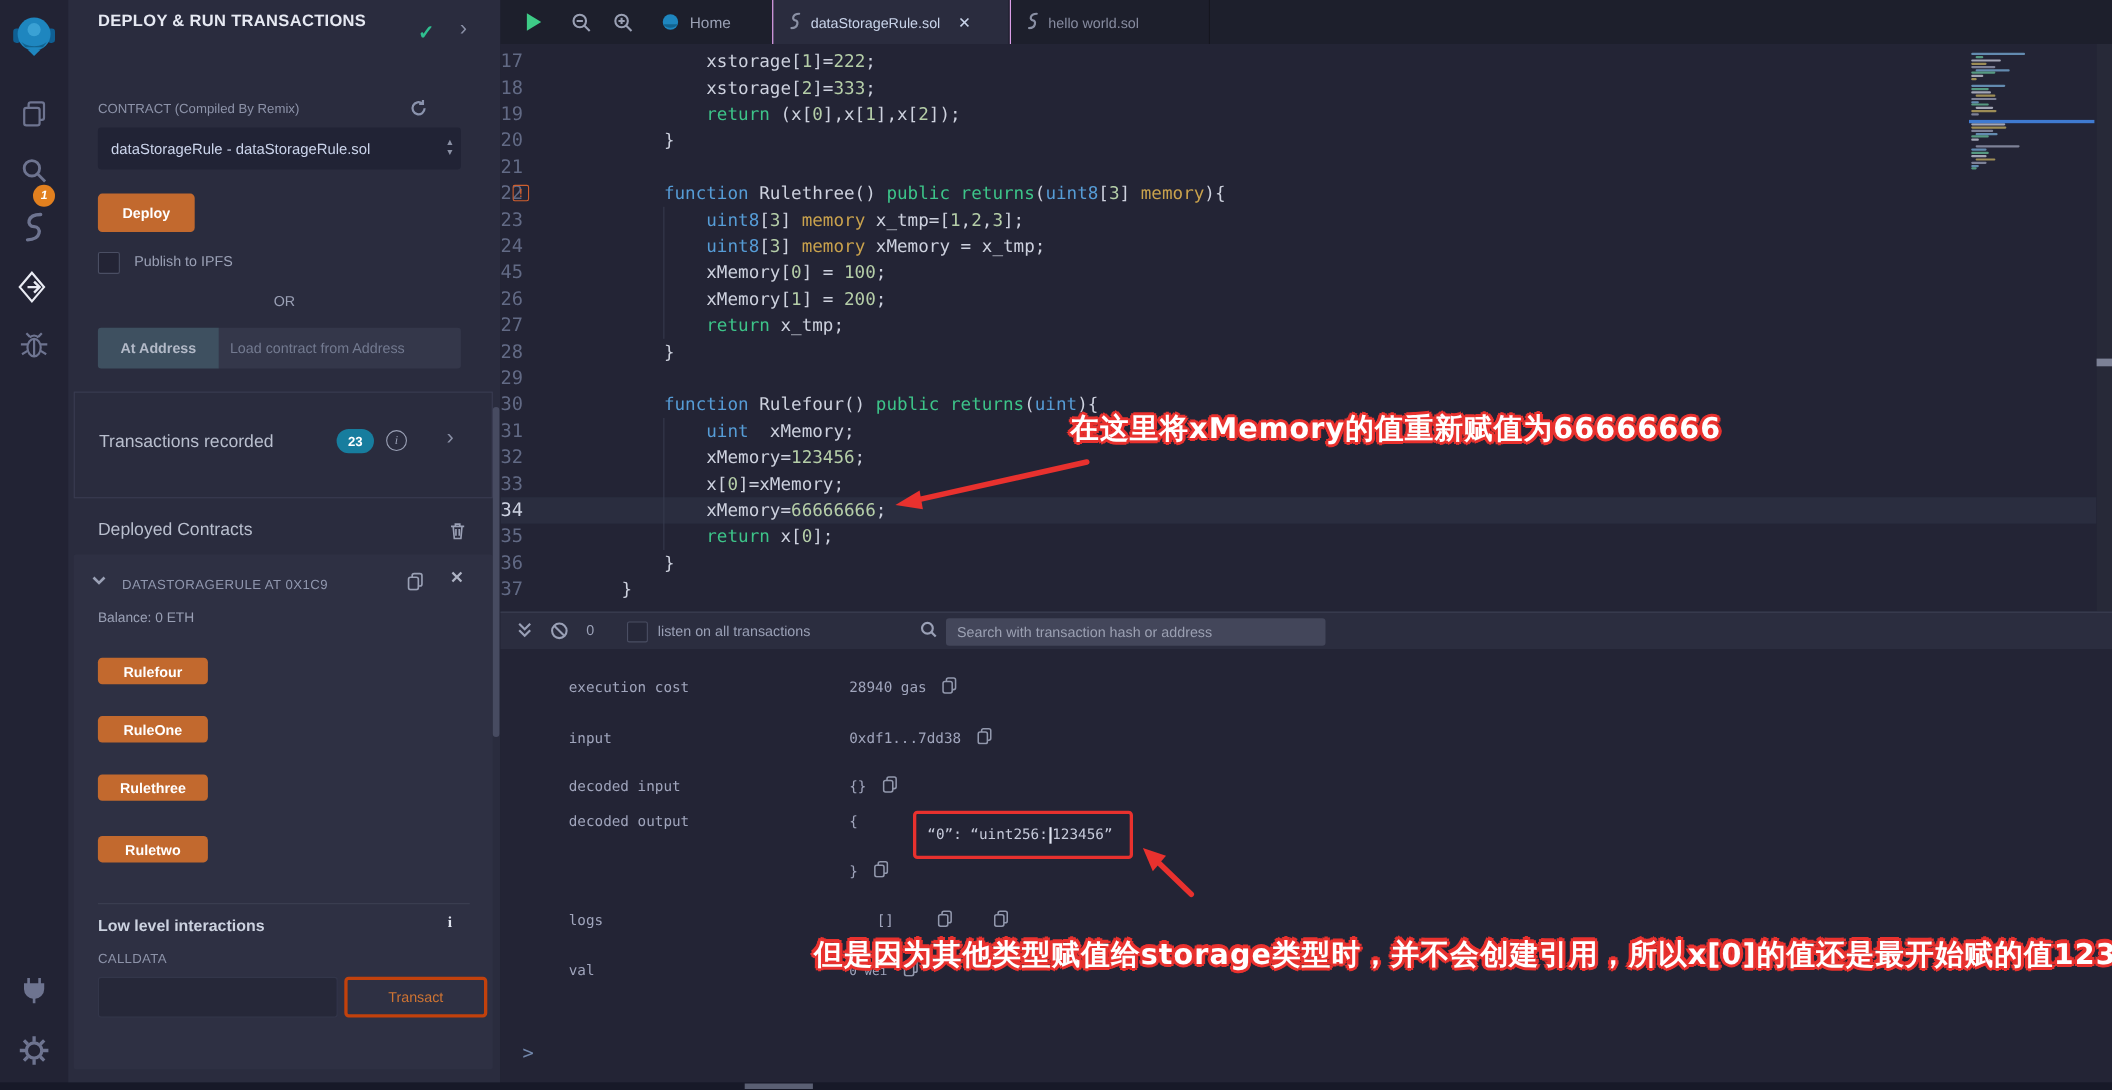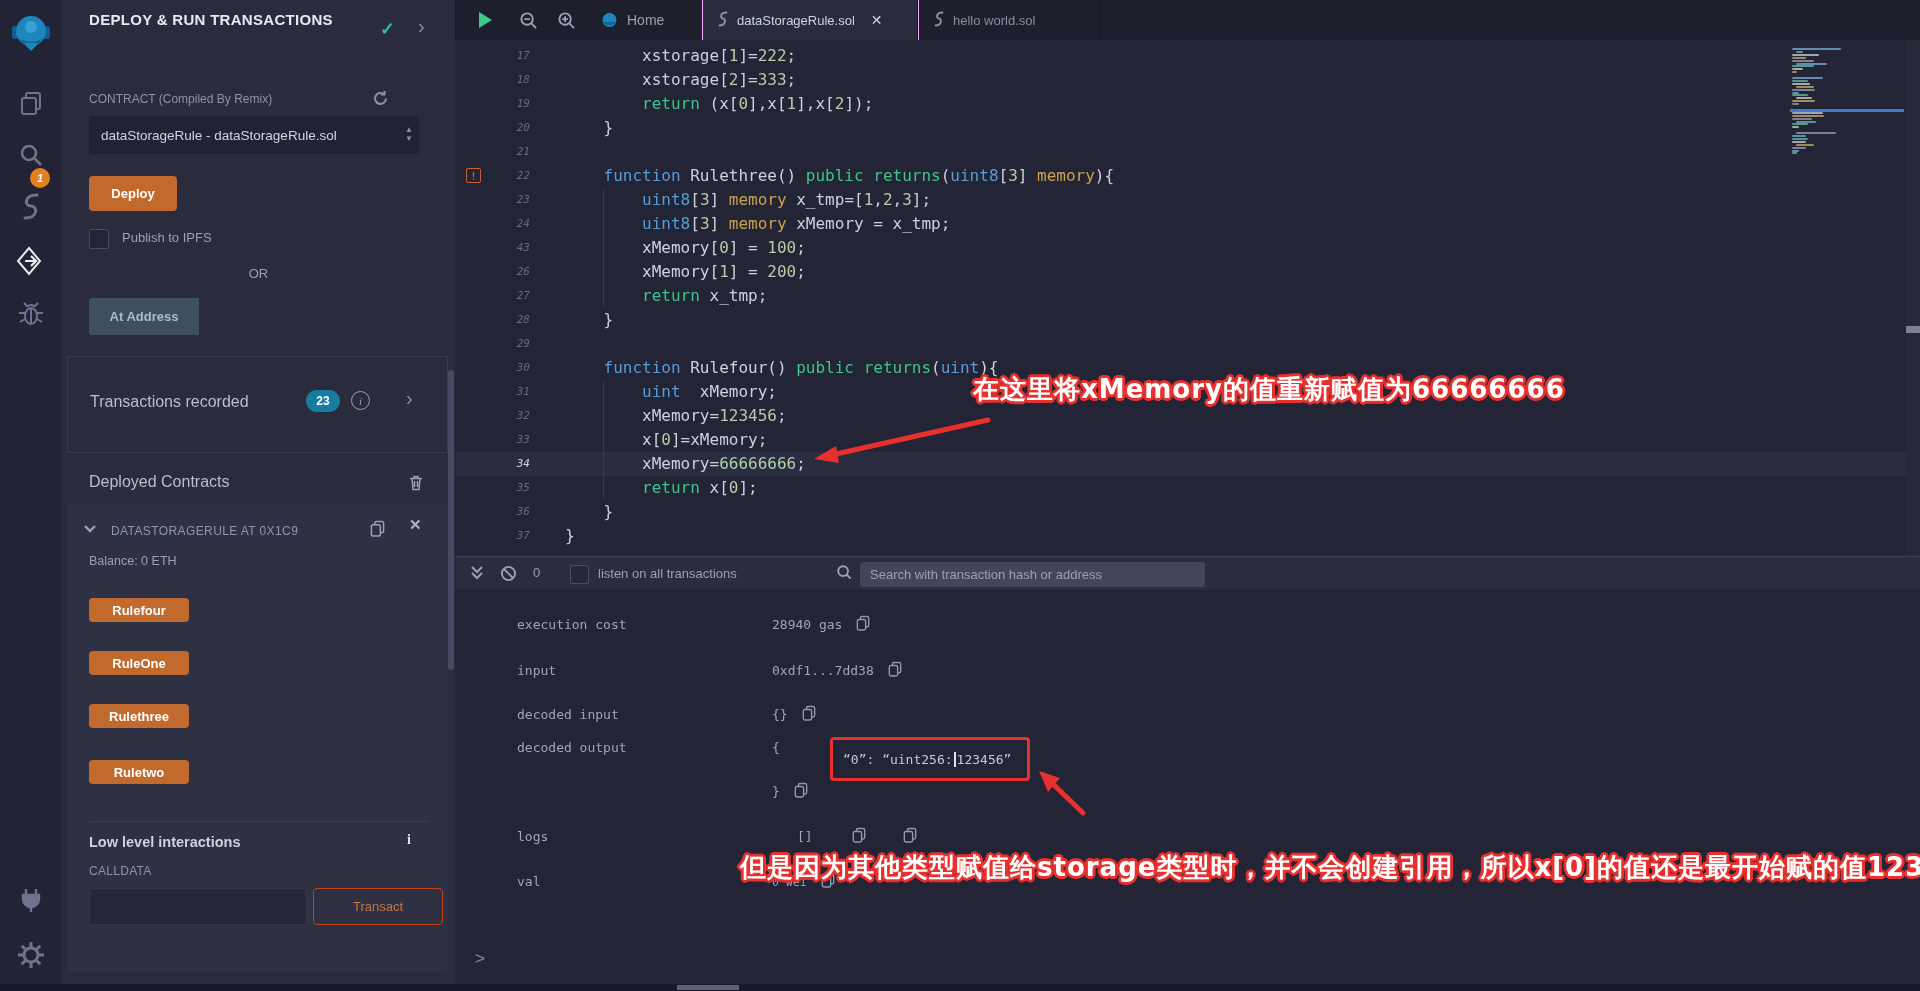--- a/index.html
+++ b/index.html
@@ -53,39 +53,39 @@
   .card-x{position:absolute;left:342px;top:12px;color:#aeb3c4;font-size:15px;font-weight:bold;}
   .card-balance{position:absolute;left:22px;top:50px;font-size:12.5px;color:#9aa0b5;}
   .fnbtn{position:absolute;left:22px;width:100px;height:24px;}
   .card-div{position:absolute;left:22px;top:317px;width:338px;border-top:1px solid #3c4053;}
   .lowlvl{position:absolute;left:22px;top:330px;font-size:14.5px;font-weight:bold;color:#ccd2e0;}
   .lowlvl-i{position:absolute;left:340px;top:328px;font-size:14px;font-weight:bold;color:#dfe3ee;font-family:"Liberation Serif",serif;}
   .calldata{position:absolute;left:22px;top:360px;font-size:12px;color:#8d93a9;letter-spacing:.3px;}
   .ll-input{position:absolute;left:22px;top:384px;width:218px;height:37px;background:#262839;border:1px solid #33364a;
       border-radius:3px;box-sizing:border-box;}
   .transact{position:absolute;left:246px;top:384px;width:130px;height:37px;background:transparent;color:#cf7433;
-      border:1px solid #c2410c;border-radius:4px;font-size:13px;font-family:"Liberation Sans",sans-serif;}
+      border:3px solid #c2410c;border-radius:4px;font-size:13px;font-family:"Liberation Sans",sans-serif;}
   .p-scroll{position:absolute;left:386px;top:370px;width:6px;height:300px;background:#474b61;border-radius:3px;}
 
   
   .tabbar{position:absolute;left:455px;top:0;width:1465px;height:40px;background:#1d1f2c;}
   .tb-ic{position:absolute;top:0;height:40px;display:flex;align-items:center;color:#9aa0b4;}
   .tab{position:absolute;top:0;height:40px;display:flex;align-items:center;font-size:13px;
       border-right:1px solid #15161f;border-left:1px solid #f0abfc;box-sizing:border-box;}
   .tab .sol-ic{margin:0 8px 0 14px;color:#8a90a4;}
   .tab-active{background:#2a2c3e;color:#c9d4ea;}
   .tab-idle{color:#878ca0;}
   .tab-x{margin:0 12px 0 16px;font-size:14px;color:#c9d4ea;}
 
   
   .editor{position:absolute;left:455px;top:40px;width:1451px;height:516px;background:#232435;overflow:hidden;
       font-family:"DejaVu Sans Mono",monospace;}
   .curline{position:absolute;left:0;width:100%;height:24px;background:#2a2d3f;}
   .cl{position:absolute;left:0;width:100%;height:24px;}
-  .cl .num{position:absolute;left:0;top:0;width:75px;text-align:right;color:#626a85;font-size:11px;line-height:24px;font-style:italic;}
+  .cl .num{position:absolute;left:0;top:0;width:75px;text-align:left;color:#626a85;font-size:17px;line-height:24px;}
   .cl .num.on{color:#ced3e2;}
   .cl .code{position:absolute;left:110px;top:0;line-height:24px;font-size:16px;white-space:pre;color:#cdd1de;}
   .warn{position:absolute;left:11px;top:4px;width:15px;height:15px;border:1.5px solid #cf5f2f;border-radius:2px;
       color:#cf5f2f;font-size:10px;font-weight:bold;text-align:center;line-height:15px;box-sizing:border-box;}
   .tk-kw{color:#569cd6;}.tk-ctl{color:#3dc489;}.tk-mem{color:#c9a24d;}.tk-num{color:#b5cea8;}
   .iguide{position:absolute;width:1px;background:#363a4e;left:148px;}
   .minimap{position:absolute;left:1335px;top:8px;width:114px;height:120px;}
   .mm-bar{position:absolute;height:2px;border-radius:1px;opacity:.85;}
   .mm-cur{position:absolute;left:1335px;top:69px;width:114px;height:3px;background:#3f7ad0;}
   .vstrip{position:absolute;left:1906px;top:40px;width:14px;height:516px;background:#272938;}
@@ -199,20 +199,21 @@
     <div class="p-select">
       <span>dataStorageRule - dataStorageRule.sol</span>
       <div class="sel-arrows">▲<br>▼</div>
     </div>
 
     <button class="btn-orange p-deploy">Deploy</button>
     <div class="p-cb"></div>
     <div class="p-cb-label">Publish to IPFS</div>
     <div class="p-or">OR</div>
     <button class="p-ataddr">At Address</button>
+    <input class="p-ataddr-in" placeholder="Load contract from Address" style="">
 
     <div class="txbox">
       <div class="tx-label">Transactions recorded</div>
       <div class="tx-badge">23</div>
       <div class="tx-info">i</div>
       <div class="tx-chev">›</div>
     </div>
 
     <div class="dc-label">Deployed Contracts</div>
     <div class="dc-trash">
@@ -327,21 +328,21 @@
         </div>
         <div class="cl" style="top: 148px;">
           <span class="num">23</span>
           <span class="code">        <span class="tk-kw">uint8</span>[<span class="tk-num">3</span>] <span class="tk-mem">memory</span> x_tmp=[<span class="tk-num">1</span>,<span class="tk-num">2</span>,<span class="tk-num">3</span>];</span>
         </div>
         <div class="cl" style="top: 172px;">
           <span class="num">24</span>
           <span class="code">        <span class="tk-kw">uint8</span>[<span class="tk-num">3</span>] <span class="tk-mem">memory</span> xMemory = x_tmp;</span>
         </div>
         <div class="cl" style="top: 196px;">
-          <span class="num">43</span>
+          <span class="num">45</span>
           <span class="code">        xMemory[<span class="tk-num">0</span>] = <span class="tk-num">100</span>;</span>
         </div>
         <div class="cl" style="top: 220px;">
           <span class="num">26</span>
           <span class="code">        xMemory[<span class="tk-num">1</span>] = <span class="tk-num">200</span>;</span>
         </div>
         <div class="cl" style="top: 244px;">
           <span class="num">27</span>
           <span class="code">        <span class="tk-ctl">return</span> x_tmp;</span>
         </div>

